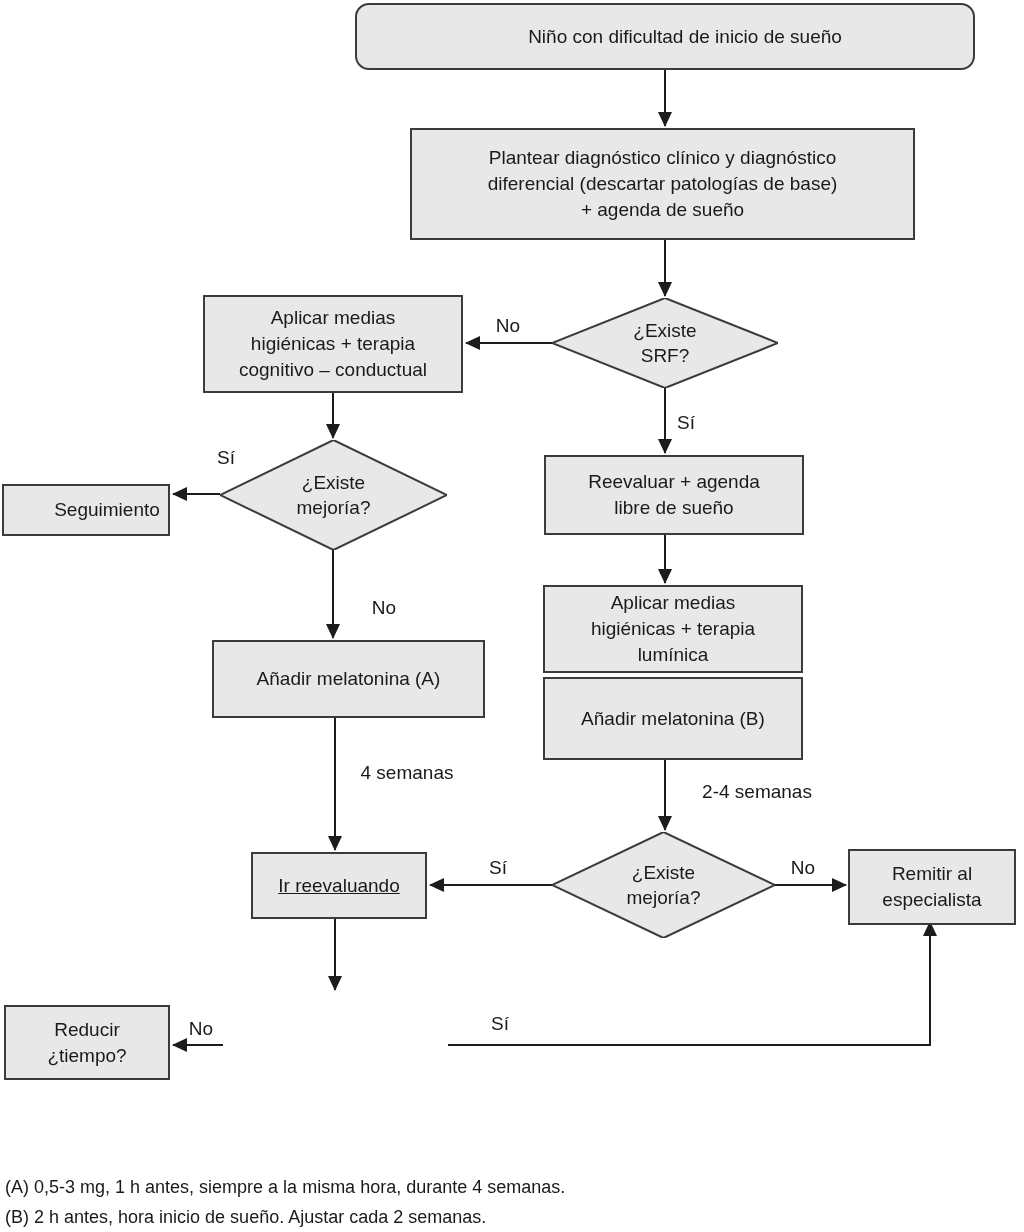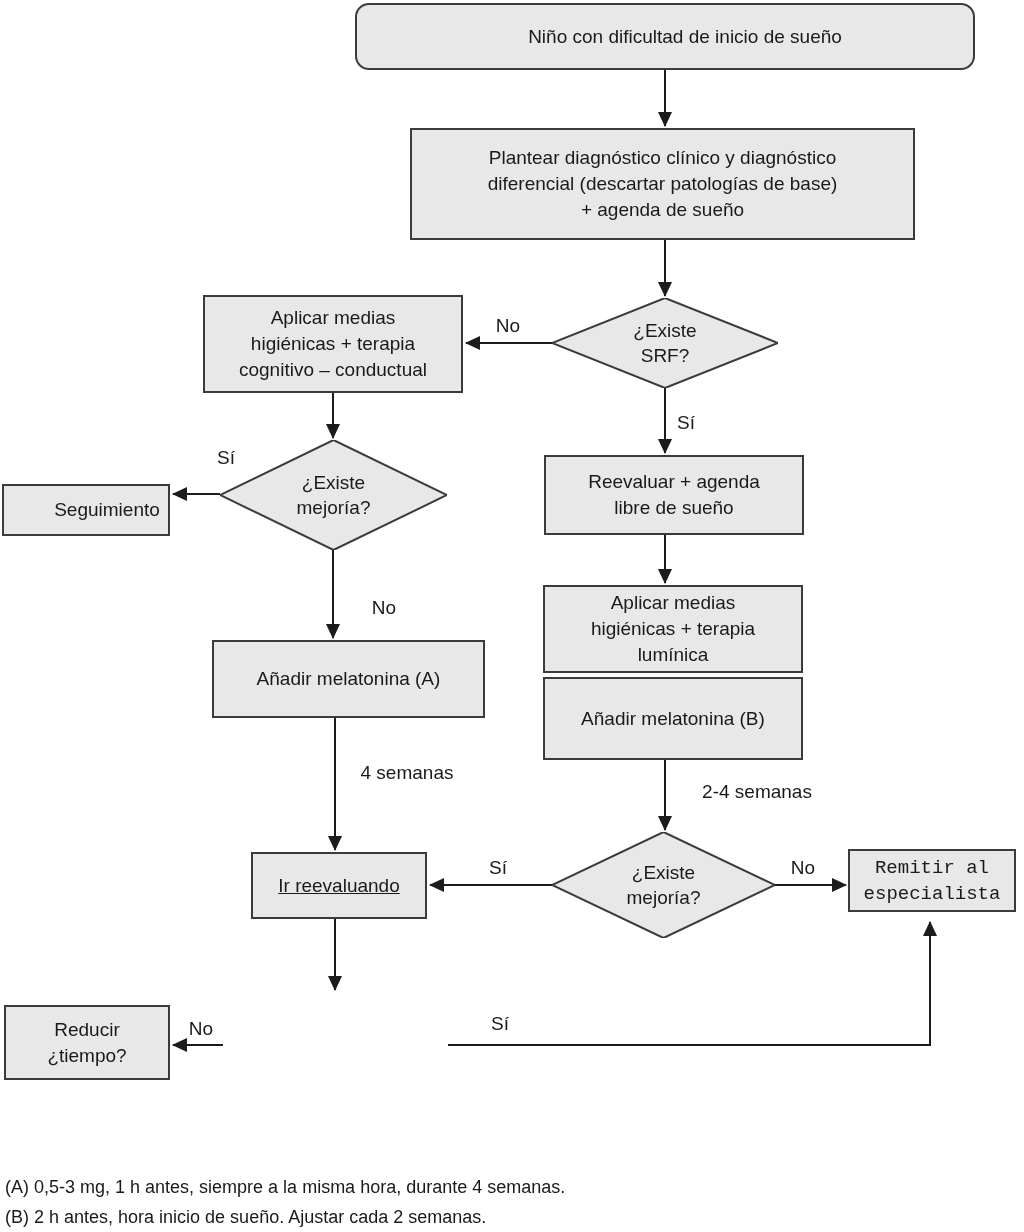--- a/index.html
+++ b/index.html
@@ -170,21 +170,21 @@
       <polygon points="50,0 100,50 50,100 0,50"></polygon>
     </svg>
     <span class="lbl">¿Existe
 mejoría?</span>
   </div>
 
   <div class="node box" style="left:251px; top:852px; width:176px; height:67px;text-decoration:underline;">
     <span class="lbl">Ir reevaluando</span>
   </div>
 
-  <div class="node box" style="left:848px; top:849px; width:168px; height:63px;font-family:Liberation Mono, monospace;">
+  <div class="node box" style="left:848px; top:849px; width:168px; height:76px;">
     <span class="lbl">Remitir al
 especialista</span>
   </div>
 
 
   <div class="node box" style="left:4px; top:1005px; width:166px; height:75px;">
     <span class="lbl">Reducir
 ¿tiempo?</span>
   </div>
 

